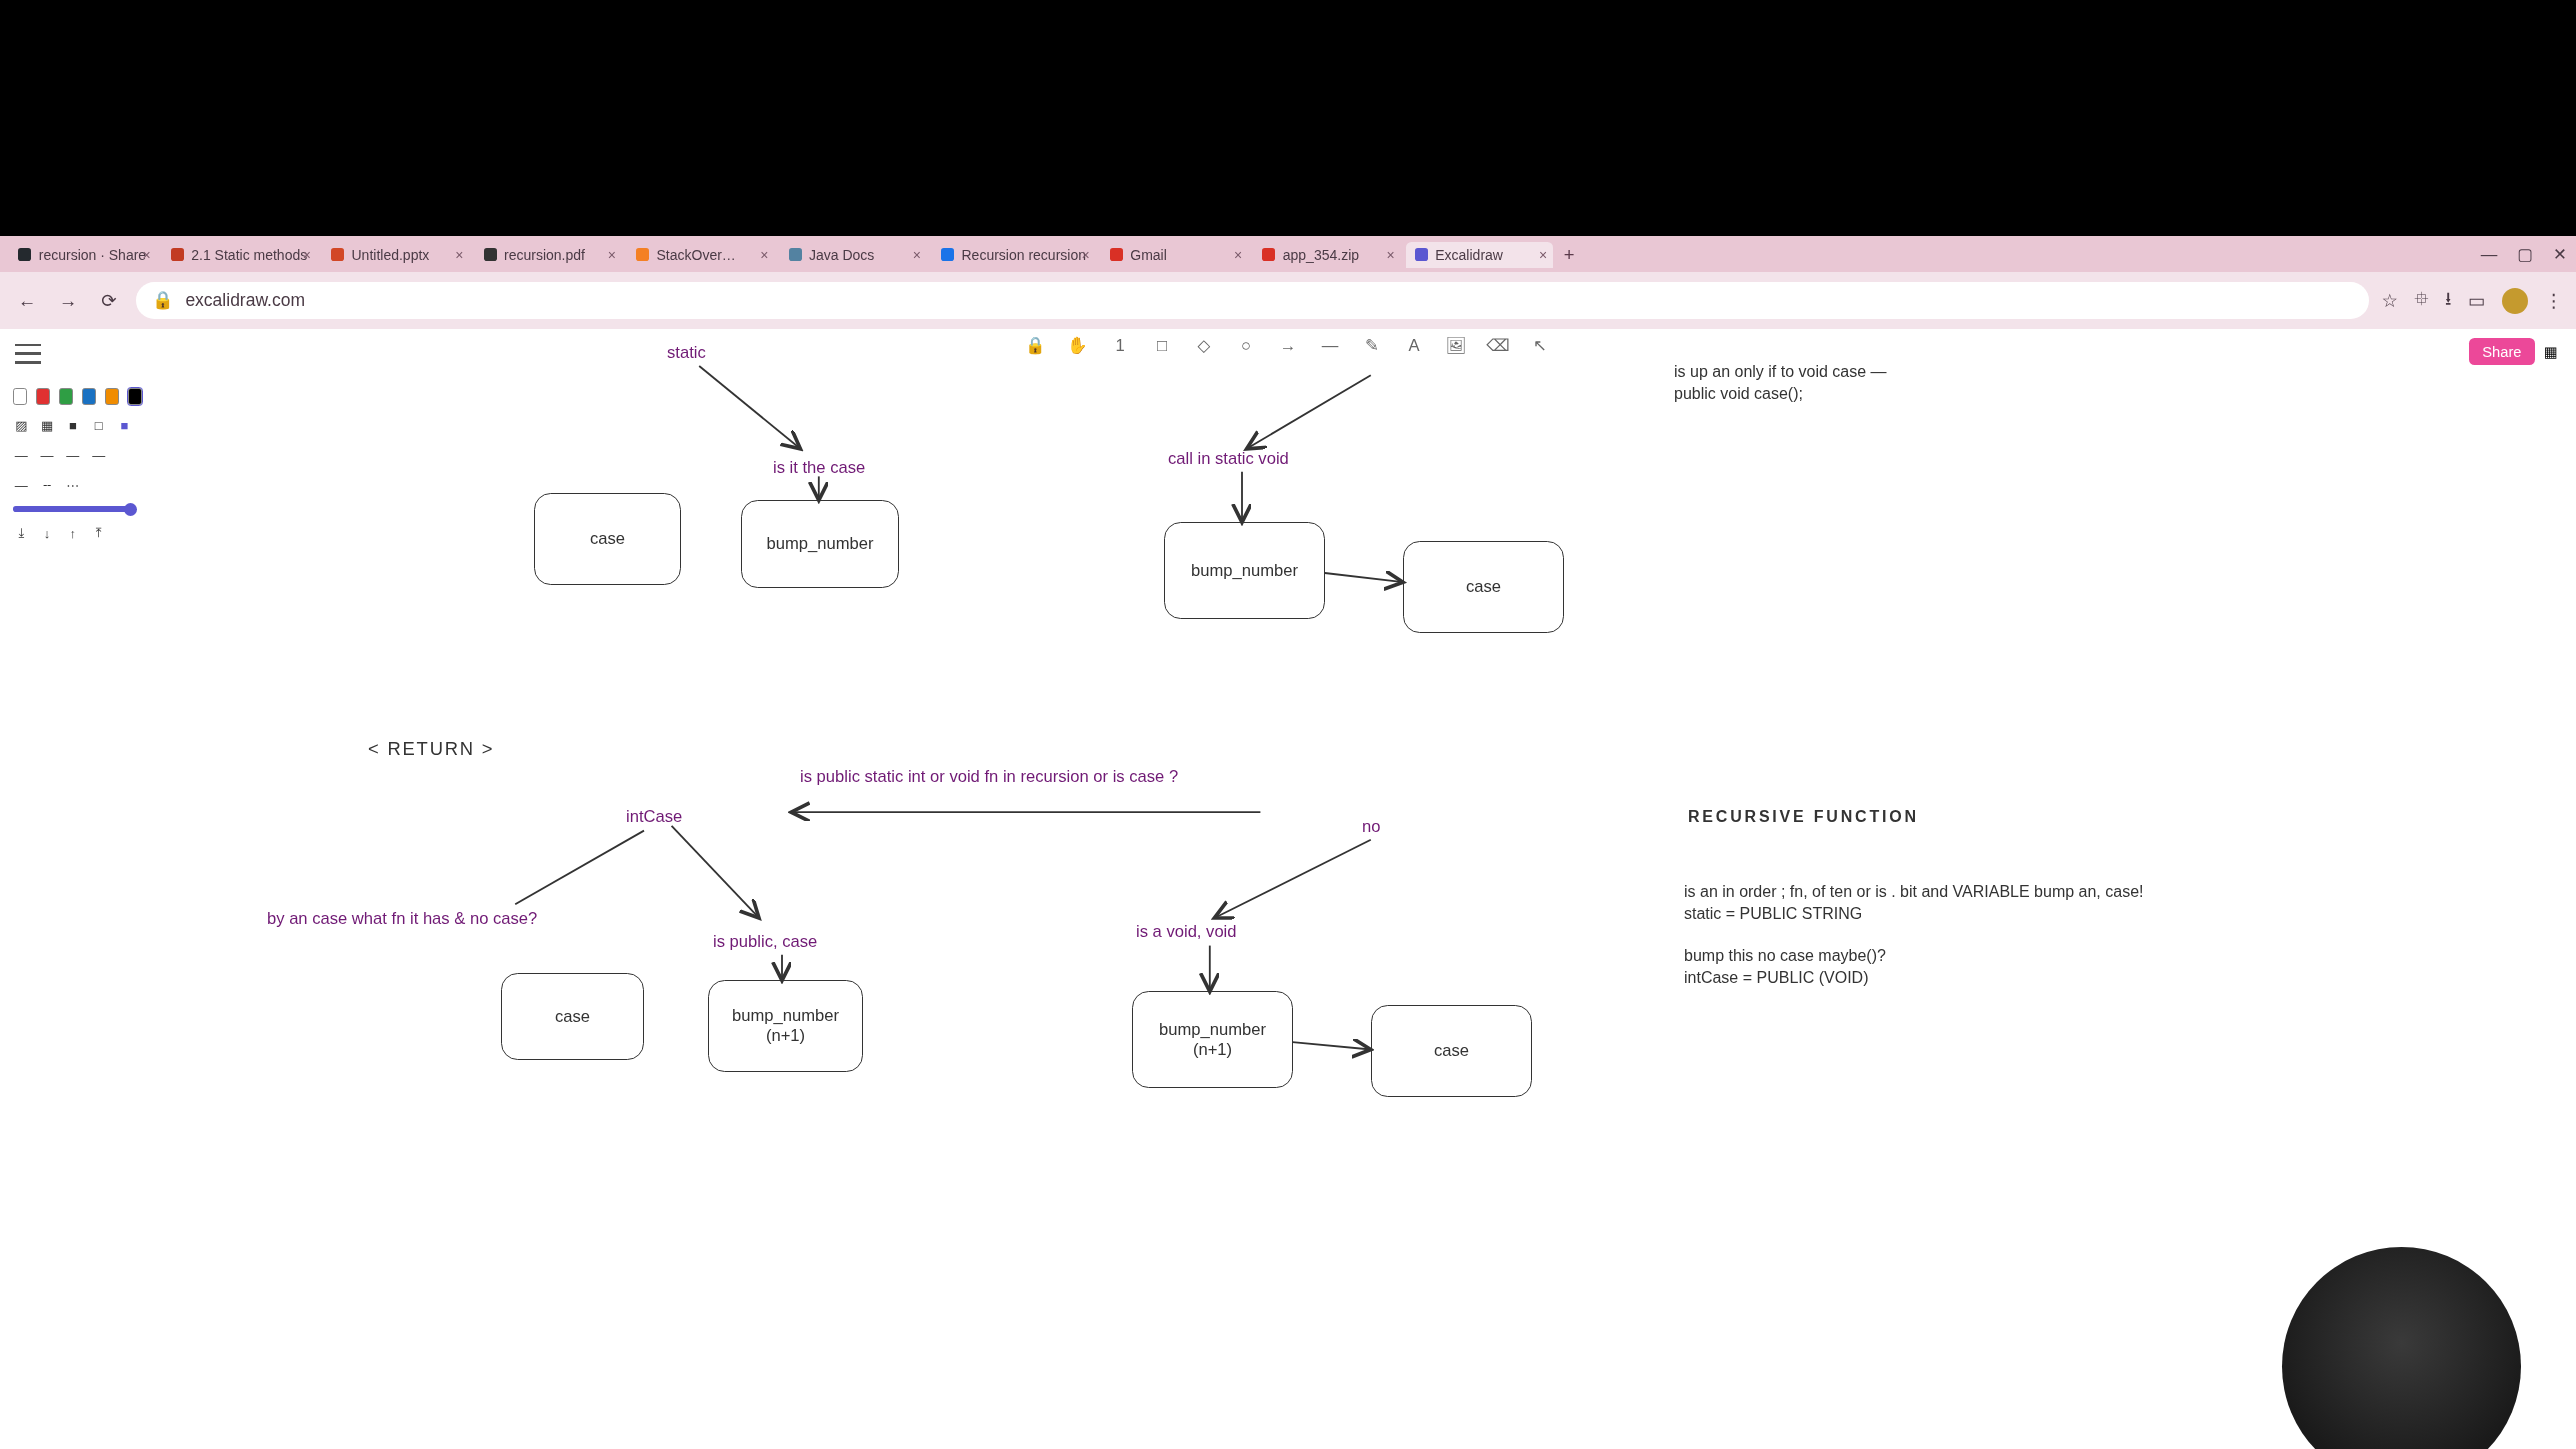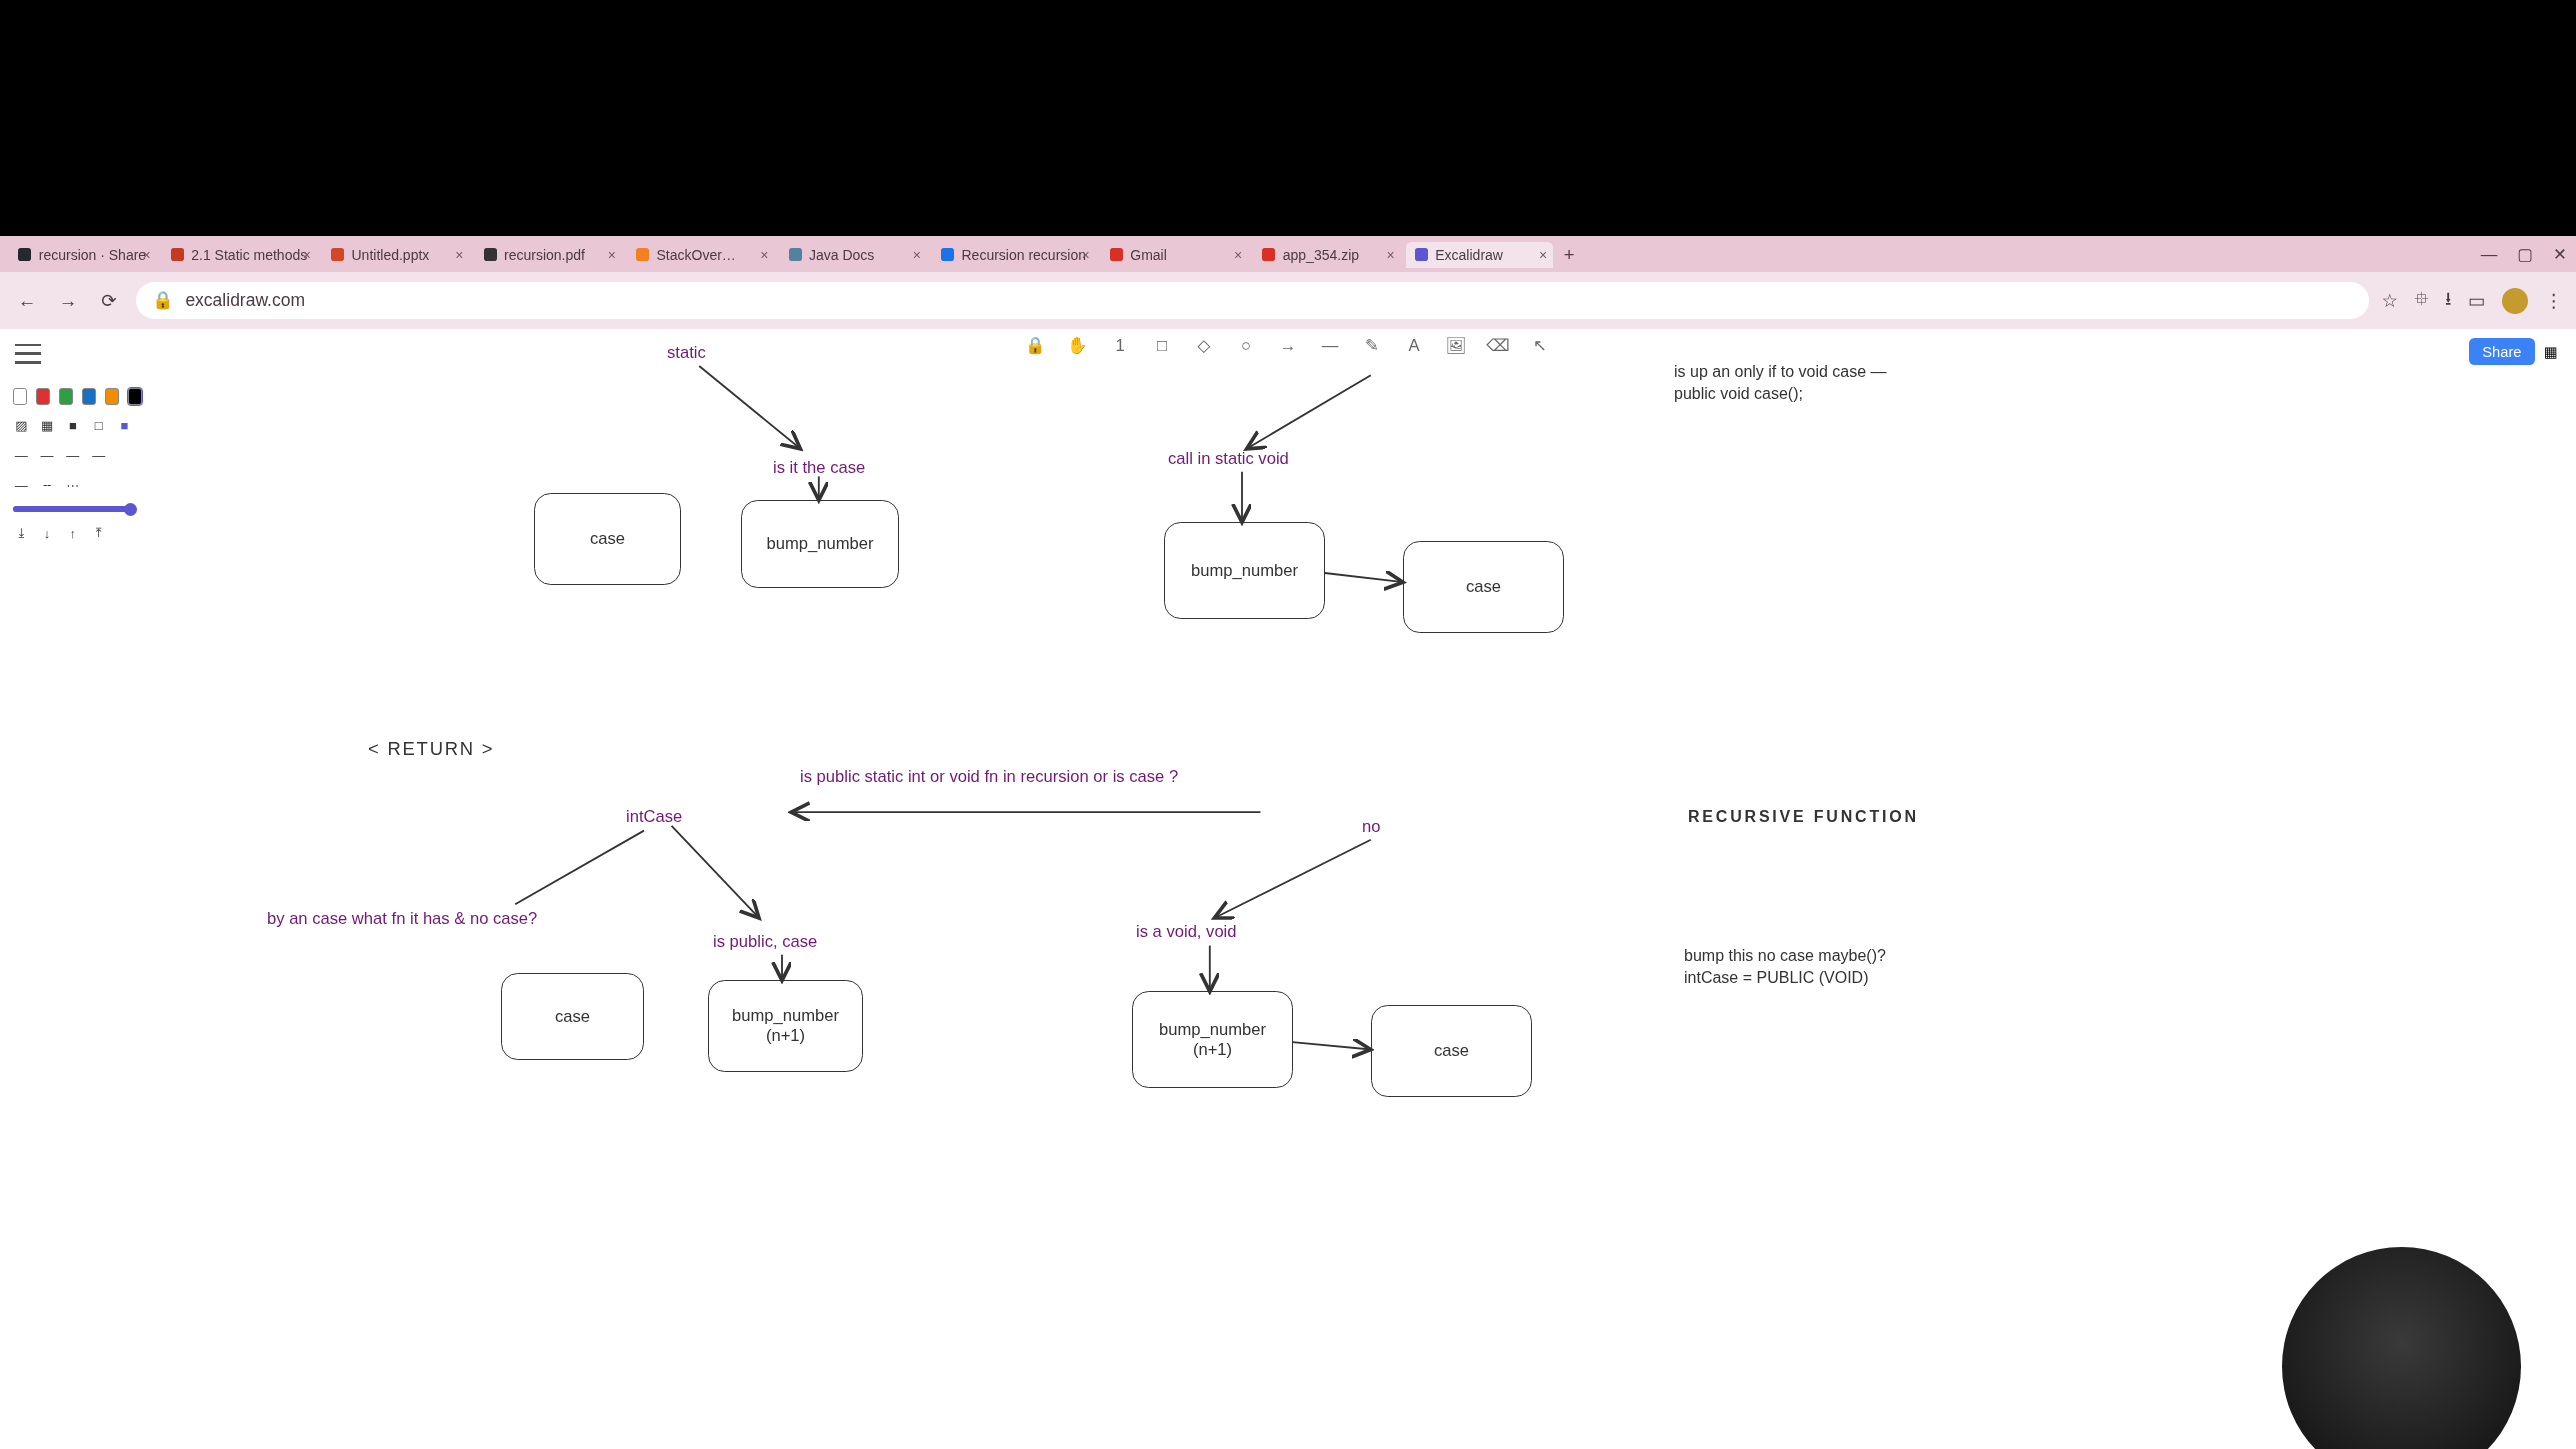--- a/index.html
+++ b/index.html
@@ -36,21 +36,21 @@
   .sw.sel { outline: 1.8px solid #5b57d1; outline-offset: 0.9px; }
   .slider { width: 120px; height: 5.5px; background: #5b57d1; border-radius: 2.8px; position: relative; }
   .slider::after { content:""; position:absolute; right:-3.7px; top:-3.7px; width:13px; height:13px; background:#5b57d1; border-radius:50%; }
 
   
   .toptoolbar { position: absolute; top: 7.4px; left: 50%; transform: translateX(-50%); display: flex; gap: 22px; align-items: center; font-size: 16.6px; color: #666; }
   .toptoolbar .tb { width: 20px; height: 20px; display: flex; align-items: center; justify-content: center; }
 
   
   .share { position: absolute; top: 9.2px; right: 18.4px; display: flex; align-items: center; gap: 9.2px; }
-  .sharebtn { background: #3b82f6; color: #fff; padding: 5.5px 13px; border-radius: 5.5px; font-size: 14.7px; }
+  .sharebtn { background: #ec4899; color: #fff; padding: 5.5px 13px; border-radius: 5.5px; font-size: 14.7px; }
 
   
   .node { position: absolute; border: 1.8px solid #333; border-radius: 16.6px; background: #fff; display: flex; align-items: center; justify-content: center; font-size: 16.6px; color: #333; text-align: center; padding: 17px; }
   .lbl { position: absolute; font-size: 16.6px; color: #701a75; white-space: nowrap; }
   .hlbl { position: absolute; font-size: 18.4px; color: #333; letter-spacing: 1.8px; }
   .svg-layer { position: absolute; top: 0; left: 0; width: 100%; height: 100%; pointer-events: none; }
   marker path, line, path.edge { stroke: #333; stroke-width: 2; fill: none; }
 
   
   .note { position: absolute; font-size: 16px; color: #333; line-height: 1.35; max-width: 828px; }
@@ -255,20 +255,24 @@
   <div class="node" style="left:1132px; top:662px; width:161px; height:97px;">
       <span>bump_number (n+1)</span>
     </div>
   <div class="node" style="left:1371px; top:676px; width:161px; height:92px;">
       <span>case</span>
     </div>
 
   <div class="note" style="left:1688px; top:465px;">
     <div class="head">RECURSIVE FUNCTION</div>
   </div>
+  <div class="note" style="left:1684px; top:552px;">
+    <span>is an in order ; fn, of ten or is . bit and VARIABLE bump an, case!</span><br>
+    <span>static = PUBLIC STRING</span>
+  </div>
   <div class="note" style="left:1684px; top:616px;">
     <span>bump this no case maybe()?</span><br>
     <span>intCase = PUBLIC (VOID)</span>
   </div>
 
   <svg class="svg-layer" width="2576" height="1120" viewBox="0 0 2800 1217">
     <defs>
       <marker id="ah" markerWidth="12" markerHeight="12" refX="10" refY="5" orient="auto">
         <path d="M0,0 L10,5 L0,10" fill="none" stroke="#333" stroke-width="2"></path>
       </marker>

